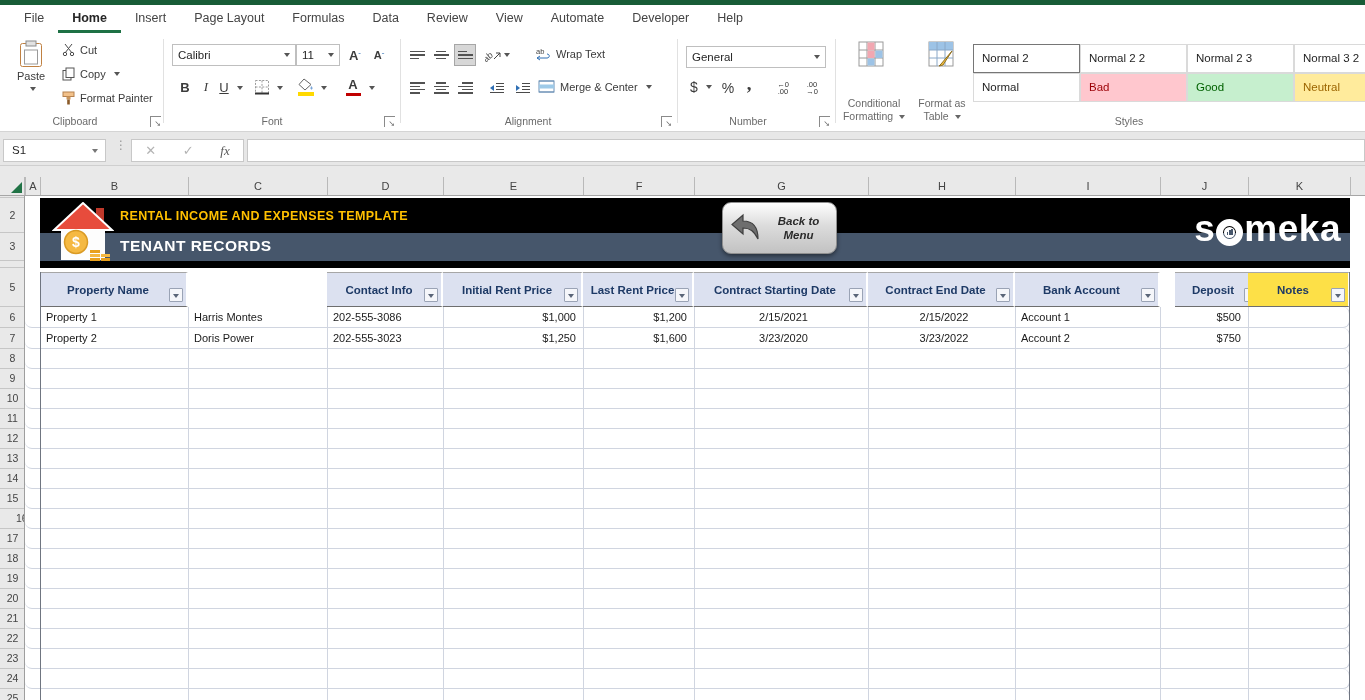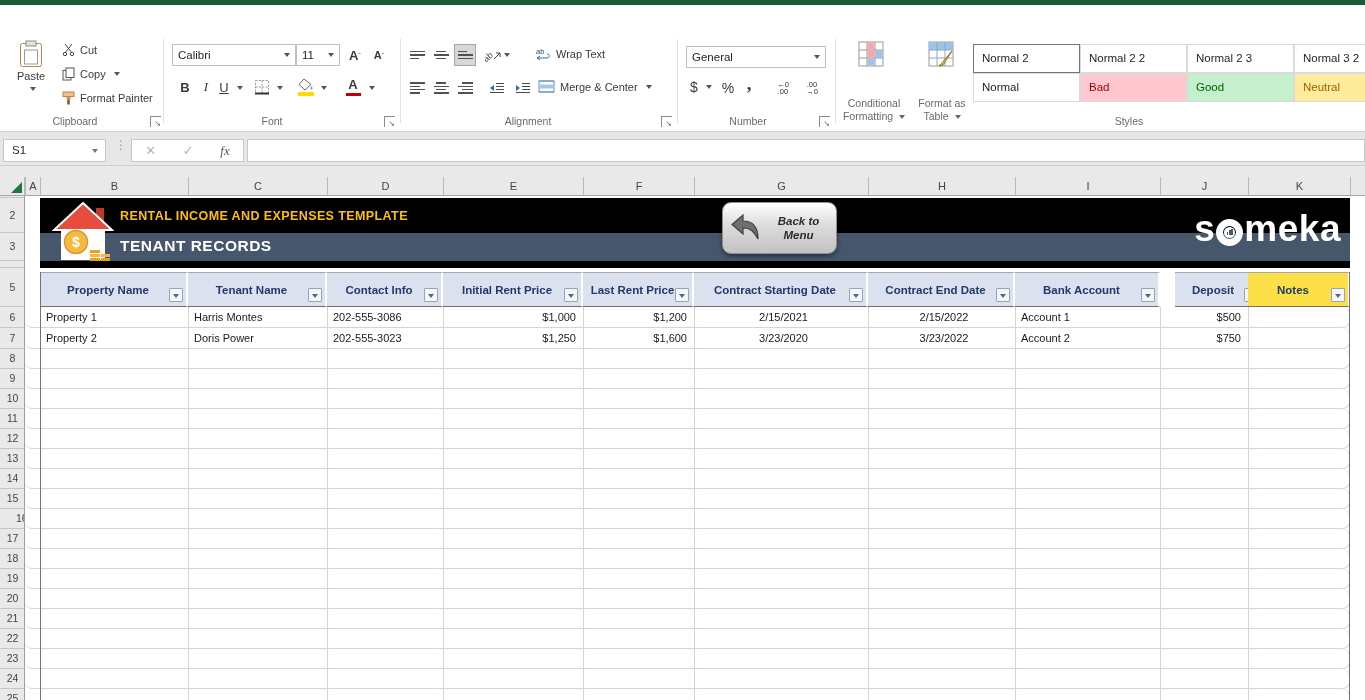--- a/index.html
+++ b/index.html
@@ -87,20 +87,33 @@
   .grow { position:absolute; left:0; width:1325px; border-bottom:1px solid #d0d5e0; border-right:1px solid #d0d5e0;border-radius:7px; }
   .vline { position:absolute; top:0; bottom:0; width:1px; background:#d0d5e0; }
   .dcell { position:absolute; top:0; bottom:1px; font-size:11px; color:#1a1a1a; display:flex; align-items:center; overflow:hidden; white-space:nowrap; }
   .sideb { position:absolute; width:1px; background:#6f7580; }
 </style>
 </head>
 <body>
 
 <div class="app">
   <div class="title-strip"></div>
+  <div class="tab-row" id="tab-row">
+      <div class="tab">File</div>
+      <div class="tab active">Home</div>
+      <div class="tab">Insert</div>
+      <div class="tab">Page Layout</div>
+      <div class="tab">Formulas</div>
+      <div class="tab">Data</div>
+      <div class="tab">Review</div>
+      <div class="tab">View</div>
+      <div class="tab">Automate</div>
+      <div class="tab">Developer</div>
+      <div class="tab">Help</div>
+    </div>
 
   <div class="ribbon">
 
     <div class="paste-btn">
       <svg width="24" height="28" viewBox="0 0 24 28">
           <rect x="1.5" y="3.5" width="21" height="23" rx="2" fill="#fff" stroke="#c08142"></rect>
           <rect x="7" y="1" width="10" height="5" fill="#e2e2e2" stroke="#8c8c8c"></rect>
           <rect x="5.5" y="10" width="13" height="14" fill="#fff" stroke="#9a9a9a"></rect>
         </svg>
       <div>Paste</div>
@@ -431,24 +444,20 @@
               <i style="left:7.1px; bottom:2.5px; height:6.5px;"></i>
             </b>
           </span>
           <span class="logo-rest">meka</span>
       </div>
 
     <div class="thead-cell" style="left: 15px; width: 148px; top: 76px; height: 35px; background: rgb(220, 225, 240); color: rgb(30, 58, 102);">
           <span style="padding-right: 10px;">Property Name</span>
           <div class="flt"></div>
         </div>
-        <div class="thead-cell" style="left: 163px; width: 139px; top: 76px; height: 35px; background: rgb(220, 225, 240); color: rgb(30, 58, 102);">
-          <span style="padding-right: 10px;">Tenant Name</span>
-          <div class="flt"></div>
-        </div>
         <div class="thead-cell" style="left: 302px; width: 116px; top: 76px; height: 35px; background: rgb(220, 225, 240); color: rgb(30, 58, 102);">
           <span style="padding-right: 10px;">Contact Info</span>
           <div class="flt"></div>
         </div>
         <div class="thead-cell" style="left: 418px; width: 140px; top: 76px; height: 35px; background: rgb(220, 225, 240); color: rgb(30, 58, 102);">
           <span style="padding-right: 10px;">Initial Rent Price</span>
           <div class="flt"></div>
         </div>
         <div class="thead-cell" style="left: 669px; width: 174px; top: 76px; height: 35px; background: rgb(220, 225, 240); color: rgb(30, 58, 102);">
           <span style="padding-right: 10px;">Contract Starting Date</span>

